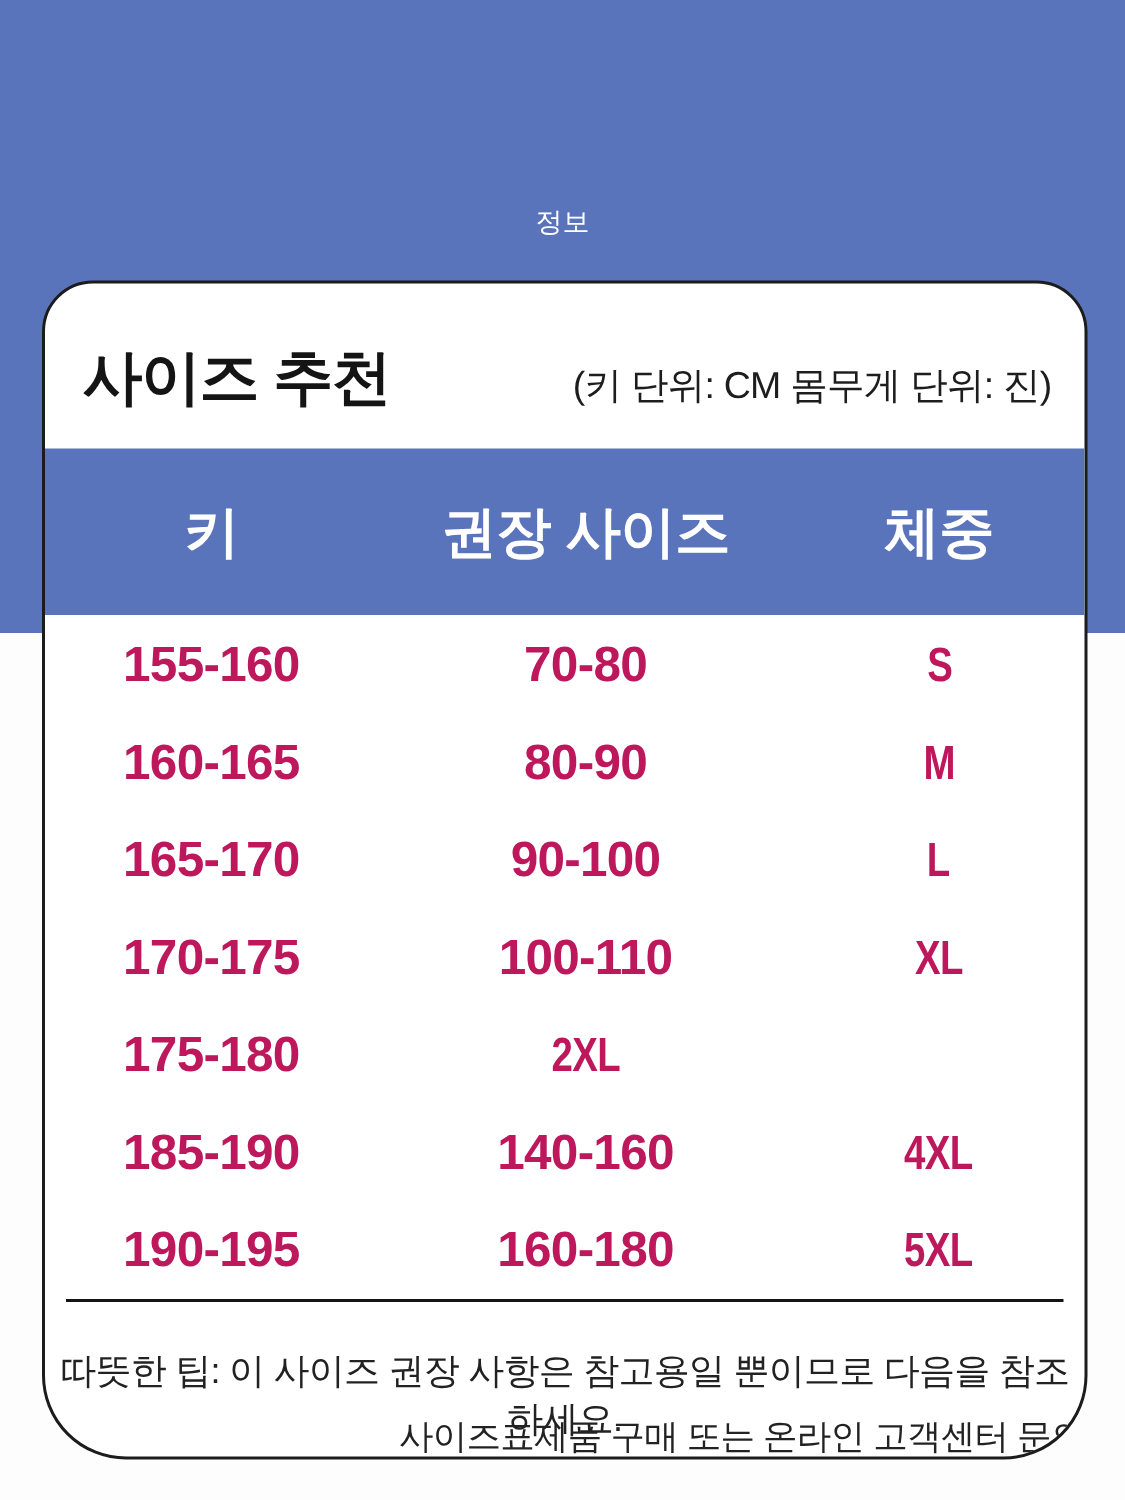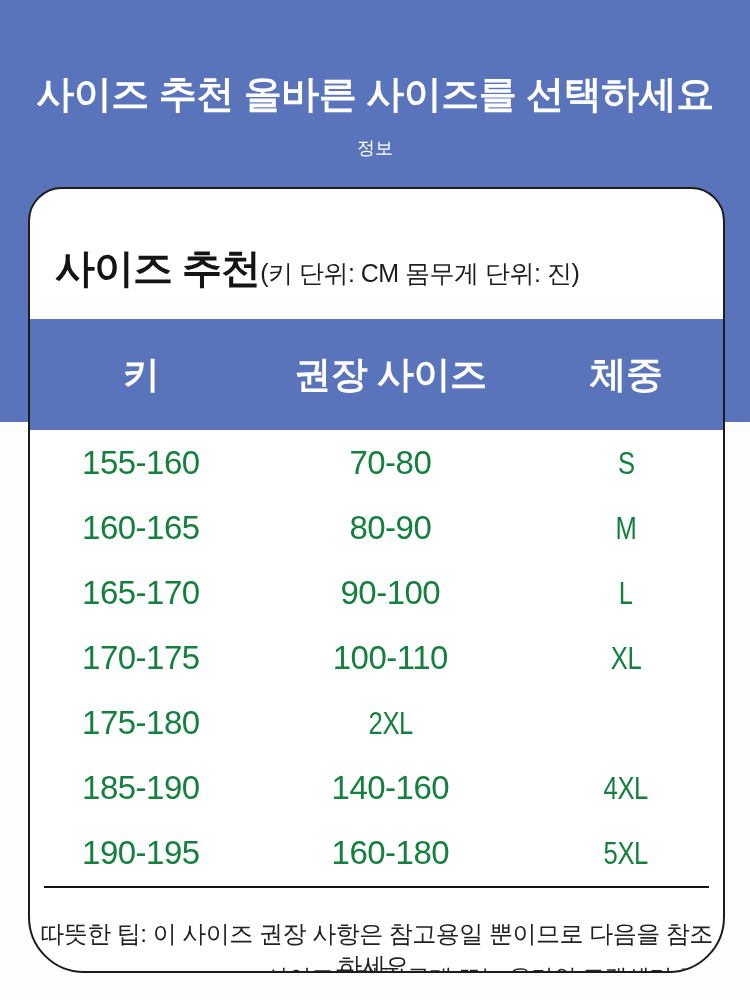--- a/index.html
+++ b/index.html
@@ -30,23 +30,23 @@
   .card {
     position:absolute; left:28px; top:187px;
     width:697px; height:786px;
     background:#ffffff;
     border:2px solid #1c1c1c;
     border-radius:34px 34px 56px 56px;
     box-sizing:border-box;
     overflow:hidden;
   }
   .card-header {
-    height:130px;
-    display:flex; align-items:baseline;
-    padding:56px 22px 0 25px;
+    height:110px;
+    display:flex; justify-content:space-between; align-items:baseline;
+    padding:40px 22px 0 25px;
     box-sizing:border-box;
   }
   .card-title {
     font-size:40px; font-weight:bold; color:#141414;
     letter-spacing:-1px; line-height:1.15;
   }
   .card-units {
     font-size:25px; font-weight:normal; color:#1d1d1d;
     letter-spacing:-0.5px;
   }
@@ -67,22 +67,23 @@
     display:flex; flex-direction:column;
   }
   .row {
     flex:1;
     display:grid;
     grid-template-columns:32% 40% 28%;
     align-items:center;
   }
   .cell {
     text-align:center;
-    font-size:33px; color:#15803d;
+    font-size:33px; color:#be185d;
     letter-spacing:-0.5px;
+    font-weight:bold;
   }
   .cell.size span {
     display:inline-block;
     transform:scaleX(0.8);
     font-size:32px;
   }
   .divider {
     height:0;
     border-top:2px solid #141414;
     margin:0 14px;
@@ -98,21 +99,20 @@
     text-align:right;
     font-size:23px; color:#222222; letter-spacing:-0.5px;
   }
 </style>
 </head>
 <body>
 
 <div class="page">
 
   <div class="hero">
-    <div class="hero-title">사이즈 추천 올바른 사이즈를 선택하세요</div>
     <div class="hero-subtitle">정보</div>
   </div>
 
   <div class="card">
 
     <div class="card-header">
       <div class="card-title">사이즈 추천</div>
       <div class="card-units">(키 단위: CM 몸무게 단위: 진)</div>
     </div>
 

